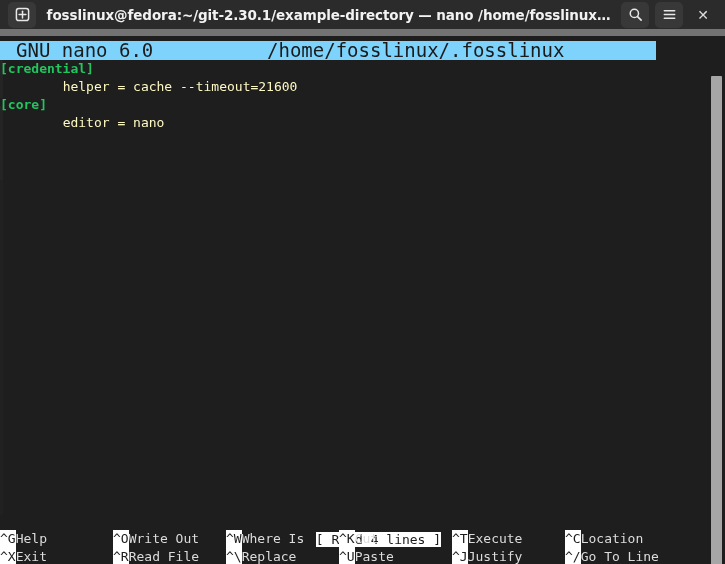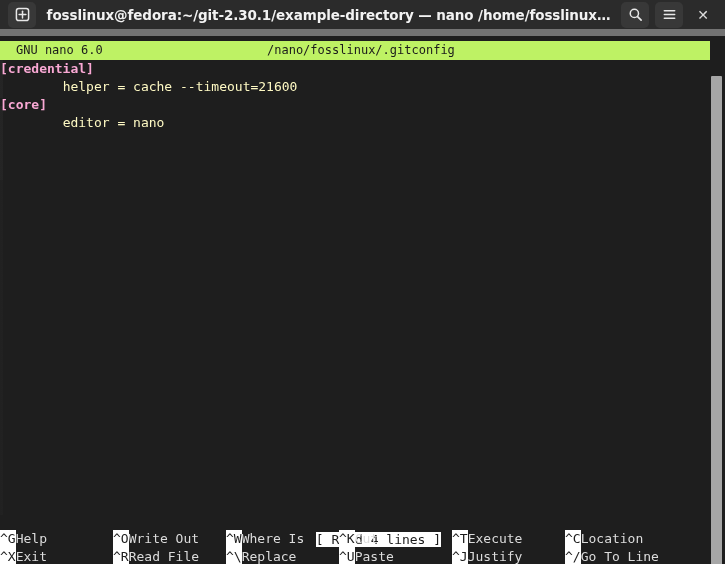--- a/index.html
+++ b/index.html
@@ -79,44 +79,44 @@
     height: 528px;
     background: #1e1e1e;
     font-family: "DejaVu Sans Mono", "Liberation Mono", monospace;
     font-size: 13px;
     line-height: 18px;
   }
 
   .nano-header {
     position: absolute;
     left: 0; top: 5px;
-    width: 710px; height: 19px;
-    background: #bef264;
+    width: 656px; height: 19px;
+    background: #7dd3fc;
     color: #1b1b1b;
     white-space: pre;
-    font-size: 12px;
+    font-size: 19px;
     line-height: 19px;
   }
   .nano-header .hdr-version { position: absolute; left: 16px; top: 0; }
   .nano-header .hdr-file    { position: absolute; left: 267px; top: 0; }
 
   .nano-body {
     position: absolute;
     left: 0; top: 24px;
     width: 710px;
     height: 455px;
     white-space: pre;
     color: #d6d6d6;
   }
   .code-line {
     height: 18px;
     line-height: 18px;
     white-space: pre;
   }
-  .tok-section { color: #f9a8d4; font-weight: bold; }
+  .tok-section { color: #22c55e; font-weight: bold; }
   .tok-plain   { color: #fef9c3; }
 
   
   .left-gutter {
     position: absolute;
     left: 0; top: 24px;
     width: 3px;
     height: 455px;
     background: linear-gradient(to bottom,
       #2a2a2a 0px, #2a2a2a 38px,
@@ -234,21 +234,21 @@
       <div class="tb-btn plain">
         <span class="close-x">✕</span>
       </div>
     </div>
   </div>
 
   <div class="nano">
 
     <div class="nano-header">
       <span class="hdr-version">GNU nano 6.0</span>
-      <span class="hdr-file">/nano/fosslinux/.gitconfig</span>
+      <span class="hdr-file">/home/fosslinux/.fosslinux</span>
     </div>
 
     <div class="left-gutter"></div>
 
     <div class="nano-body" id="nano-body"><div class="code-line"><span class="tok-section">[credential]</span></div><div class="code-line"><span class="tok-plain">        </span><span class="tok-plain">helper = cache --timeout=21600</span></div><div class="code-line"><span class="tok-section">[core]</span></div><div class="code-line"><span class="tok-plain">        </span><span class="tok-plain">editor = nano</span></div></div>
 
     <div class="status-msg">
       <span>[ Read 4 lines ]</span>
     </div>
 

